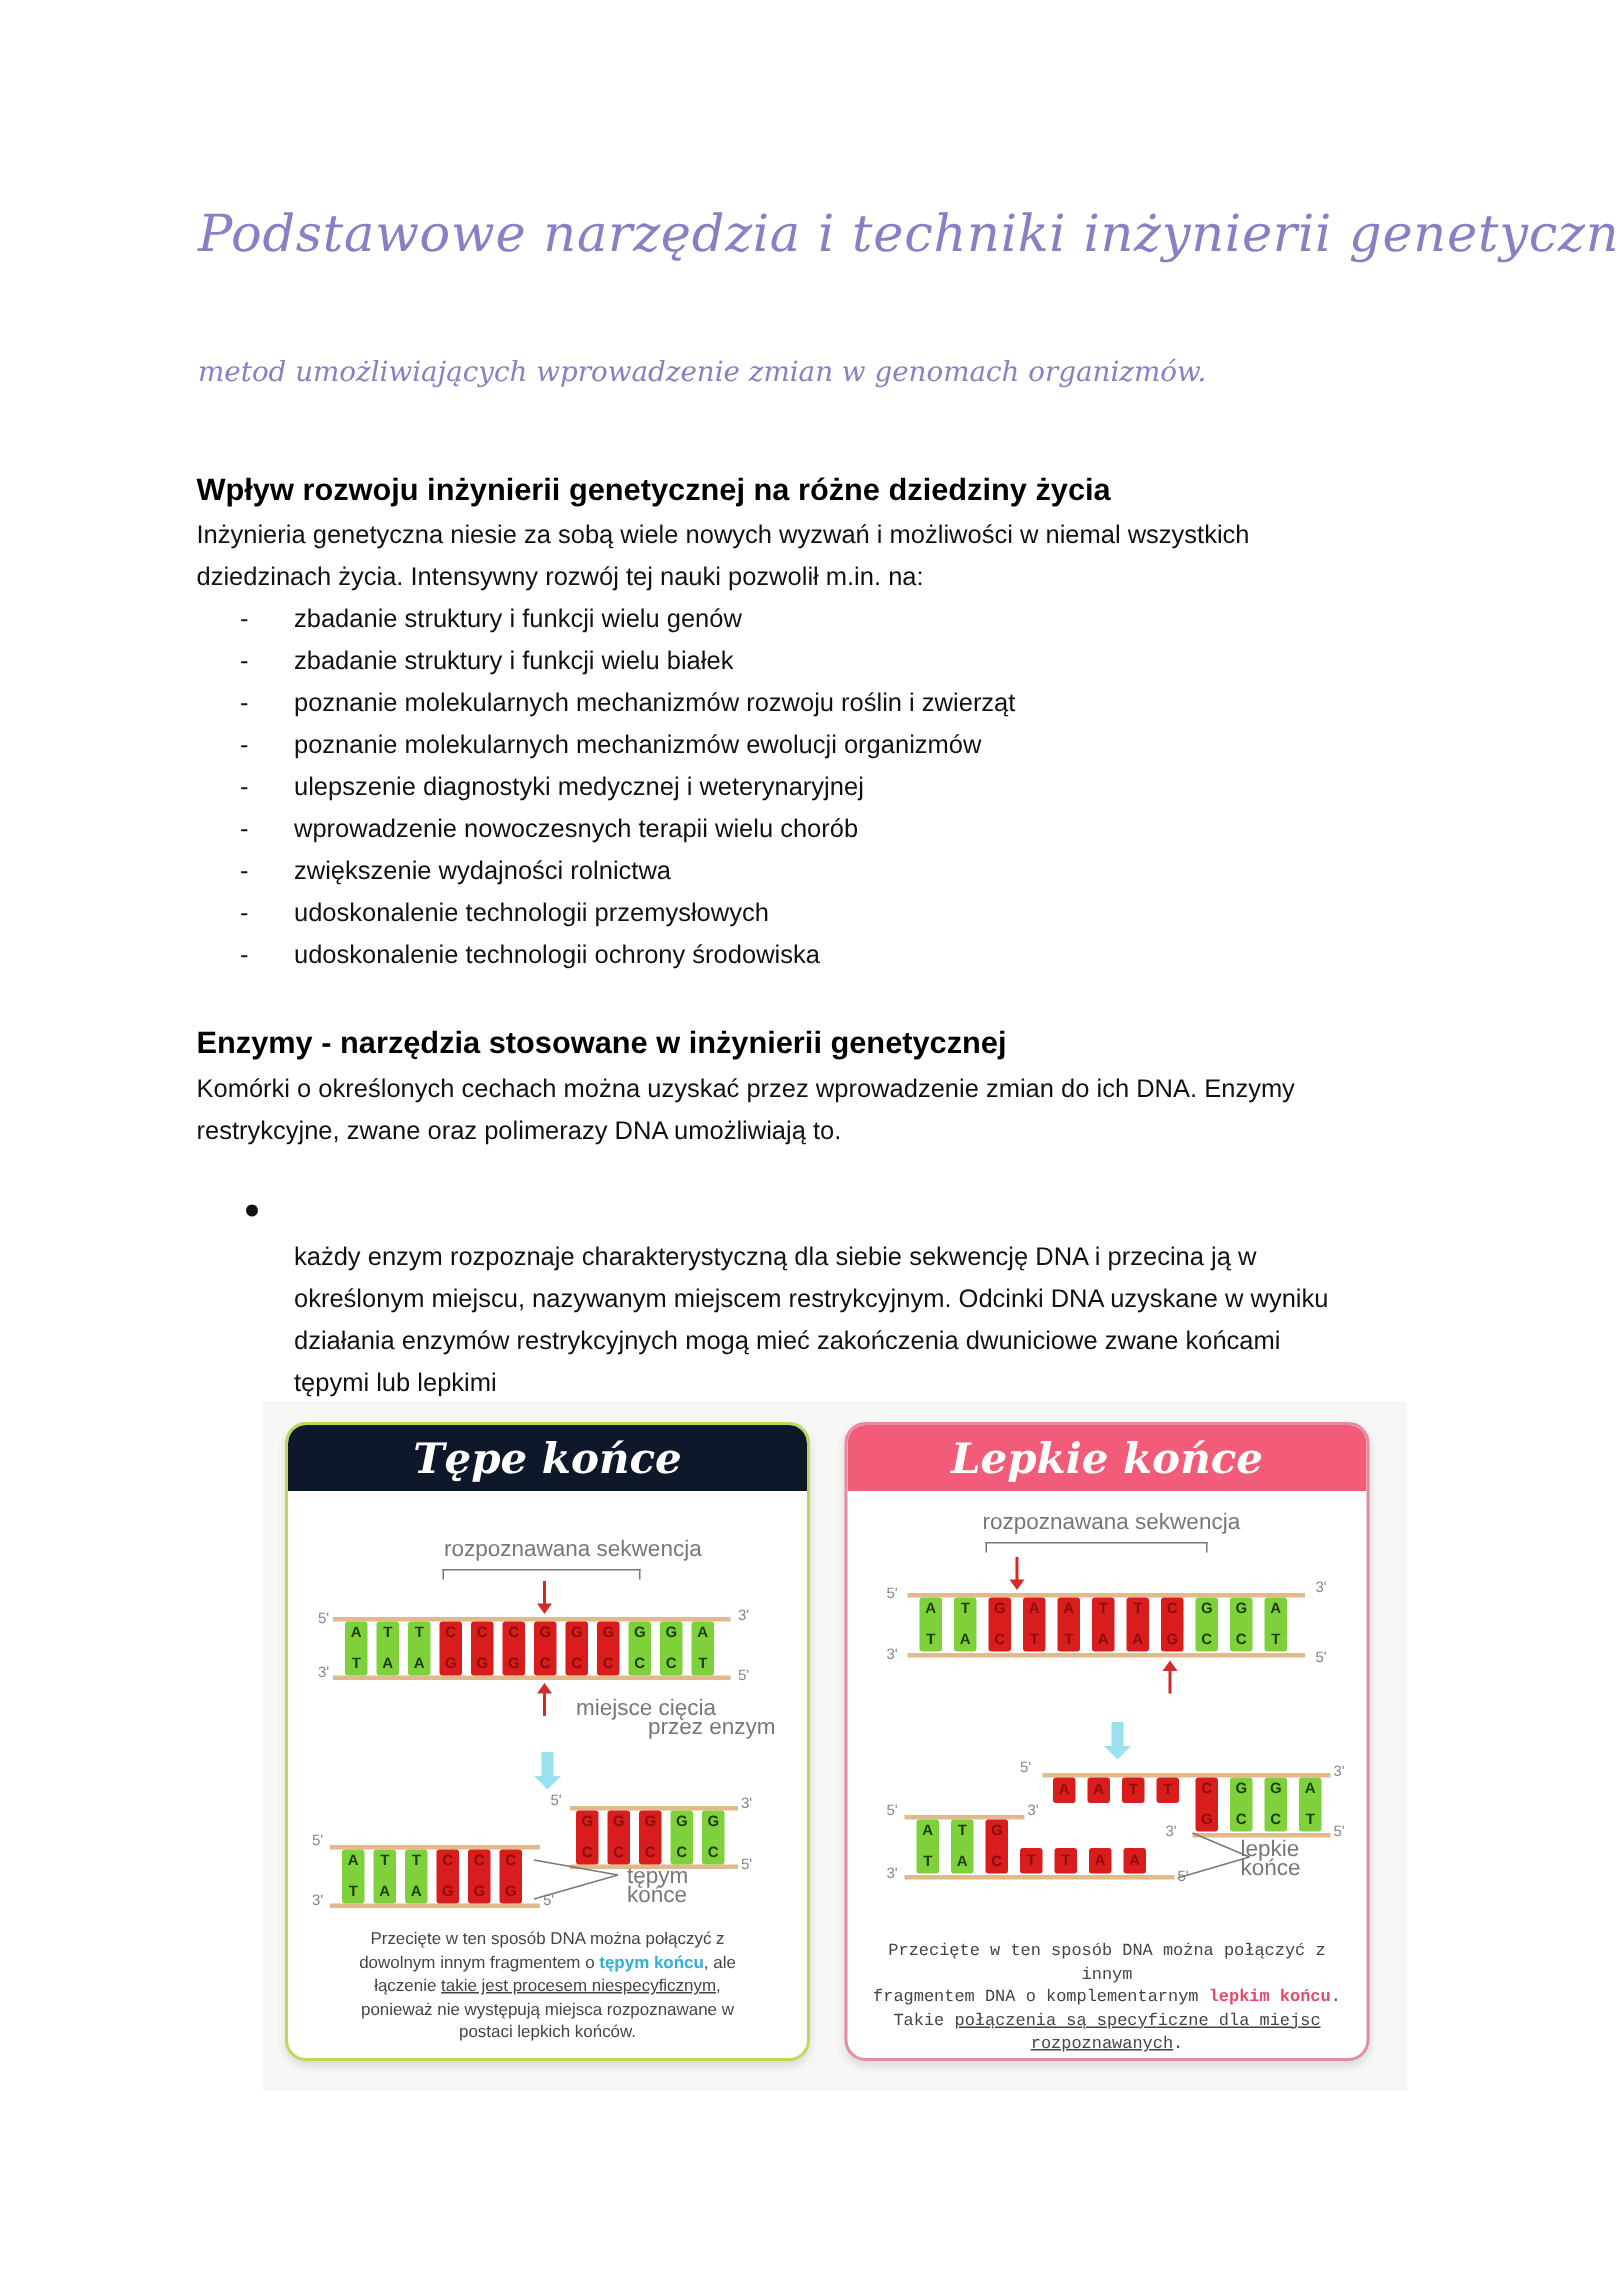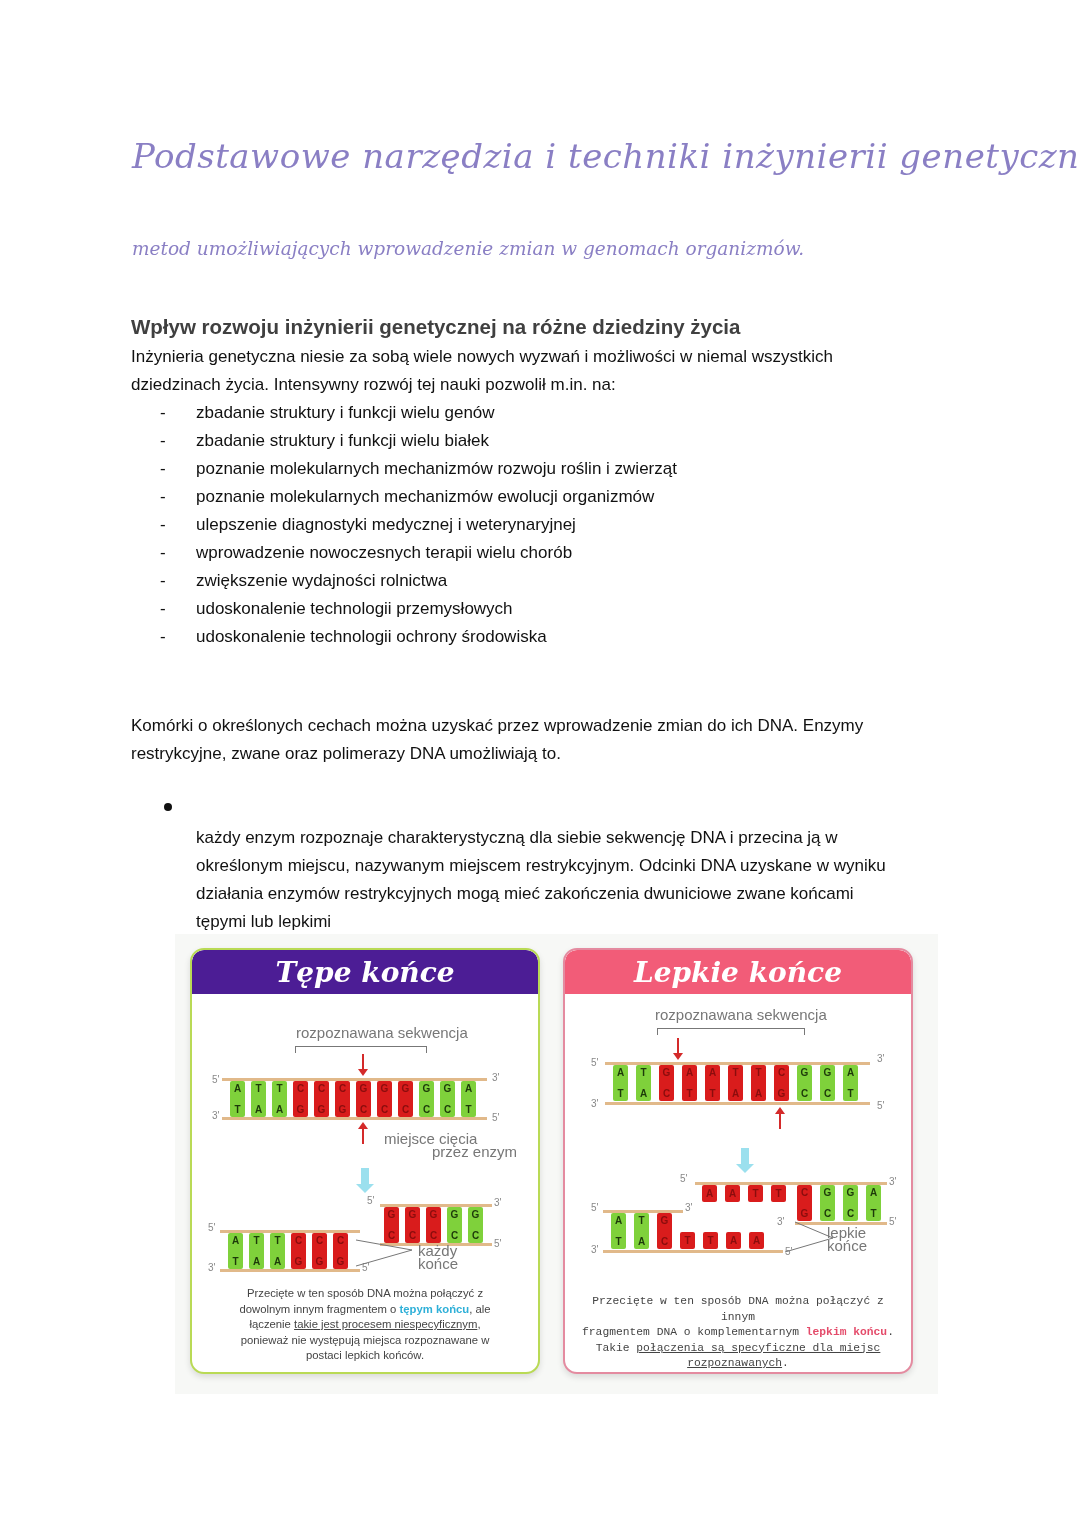--- a/index.html
+++ b/index.html
@@ -5,40 +5,40 @@
     html, body { margin: 0; padding: 0; background: #ffffff; }
     body { width: 1080px; height: 1525px; position: relative; overflow: hidden;
            font-family: "Liberation Sans", sans-serif; color: #111; }
     .page { position: absolute; left: 0; top: 0; width: 1080px; height: 1525px; }
 
     .title { position: absolute; left: 132px; top: 136px; font-family: "DejaVu Serif", serif;
              font-style: italic; font-size: 34px; color: #8a7fc4; letter-spacing: 0.5px; white-space: nowrap; }
     .subtitle { position: absolute; left: 132px; font-family: "DejaVu Serif", serif; font-style: italic;
                 font-size: 18.5px; color: #8a7fc4; white-space: nowrap; }
 
-    .h2 { position: absolute; left: 131px; font-size: 20.5px; font-weight: bold; color: #404040; white-space: nowrap; }
+    .h2 { position: absolute; left: 131px; font-size: 20.5px; font-weight: bold; color: #000000; white-space: nowrap; }
     .p  { position: absolute; left: 131px; font-size: 17px; color: #111; white-space: nowrap; }
 
     .li { position: absolute; left: 160px; font-size: 17px; white-space: nowrap; }
     .li .dash { position: absolute; left: 0; top: 0; }
     .li .txt { position: absolute; left: 36px; top: 0; }
 
     .bullet { position: absolute; left: 164px; top: 803px; width: 8px; height: 8px; border-radius: 50%; background: #111; }
     .bp { position: absolute; left: 196px; font-size: 17px; white-space: nowrap; }
 
     
     .figure { position: absolute; left: 175px; top: 934px; width: 763px; height: 460px; background: #f7f8f6; }
     .card { position: absolute; top: 14px; width: 346px; height: 422px; background: #fff; border-radius: 14px;
             box-shadow: 0 3px 6px rgba(0,0,0,0.12); overflow: hidden; }
     .card.green { left: 15px; border: 2px solid #b9da55; }
     .card.pink  { left: 388px; border: 2px solid #e48ba0; }
     .card-head { height: 44px; display: flex; align-items: center; justify-content: center;
                  font-family: "DejaVu Serif", serif; font-style: italic; font-weight: bold;
                  font-size: 28px; color: #fff; border-radius: 12px 12px 0 0; }
-    .green .card-head { background: #4c1d95; }
+    .green .card-head { background: #0f172a; }
     .pink .card-head { background: #f25c78; }
 
     .small { position: absolute; font-size: 15px; color: #777; white-space: nowrap; }
     .caption { position: absolute; left: 10px; right: 10px; font-size: 11.3px; color: #444;
                text-align: center; line-height: 15.5px; }
     .caption .blue { color: #2fb0d8; font-weight: bold; }
     .caption .red { color: #e44b6a; font-weight: bold; }
     .caption u { text-decoration: underline; }
     .rail { position: absolute; height: 3px; background: #e1b98a; }
     .base { position: absolute; width: 15px; height: 36px; border-radius: 2px; font-size: 10px; font-weight: bold;
@@ -100,20 +100,21 @@
     </div>
   <div class="li" style="top:599px;">
       <span class="dash">-</span>
       <span class="txt">udoskonalenie technologii przemysłowych</span>
     </div>
   <div class="li" style="top:627px;">
       <span class="dash">-</span>
       <span class="txt">udoskonalenie technologii ochrony środowiska</span>
     </div>
 
+  <div class="h2" style="top:684px;">Enzymy - narzędzia stosowane w inżynierii genetycznej</div>
   <div class="p" style="top:716px;">Komórki o określonych cechach można uzyskać przez wprowadzenie zmian do ich DNA. Enzymy</div>
   <div class="p" style="top:744px;">restrykcyjne, zwane oraz polimerazy DNA umożliwiają to.</div>
 
   <div class="bullet"></div>
   <div class="bp" style="top:828px;">każdy enzym rozpoznaje charakterystyczną dla siebie sekwencję DNA i przecina ją w</div>
   <div class="bp" style="top:856px;">określonym miejscu, nazywanym miejscem restrykcyjnym. Odcinki DNA uzyskane w wyniku</div>
   <div class="bp" style="top:884px;">działania enzymów restrykcyjnych mogą mieć zakończenia dwuniciowe zwane końcami</div>
   <div class="bp" style="top:912px;">tępymi lub lepkimi</div>
 
   <div class="figure">
@@ -240,21 +241,21 @@
         </div>
       <div class="base r" style="left:141px; top:283px;">
           <span class="t">C</span>
           <span class="b">G</span>
         </div>
 
       <svg style="position:absolute; left:160px; top:280px;" width="70" height="40">
         <line x1="4" y1="10" x2="60" y2="20" stroke="#777" stroke-width="1"></line>
         <line x1="4" y1="36" x2="60" y2="20" stroke="#777" stroke-width="1"></line>
       </svg>
-      <div class="small" style="left:226px; top:292px;">każdy</div>
+      <div class="small" style="left:226px; top:292px;">tępym</div>
       <div class="small" style="left:226px; top:305px;">końce</div>
 
       <div class="caption" style="top:336px;">
         <div>Przecięte w ten sposób DNA można połączyć z</div>
         <div><span>dowolnym innym fragmentem o </span><span class="blue">tępym końcu</span><span>, ale</span></div>
         <div><span>łączenie </span><u>takie jest procesem niespecyficznym</u><span>,</span></div>
         <div>ponieważ nie występują miejsca rozpoznawane w</div>
         <div>postaci lepkich końców.</div>
       </div>
     </div>

